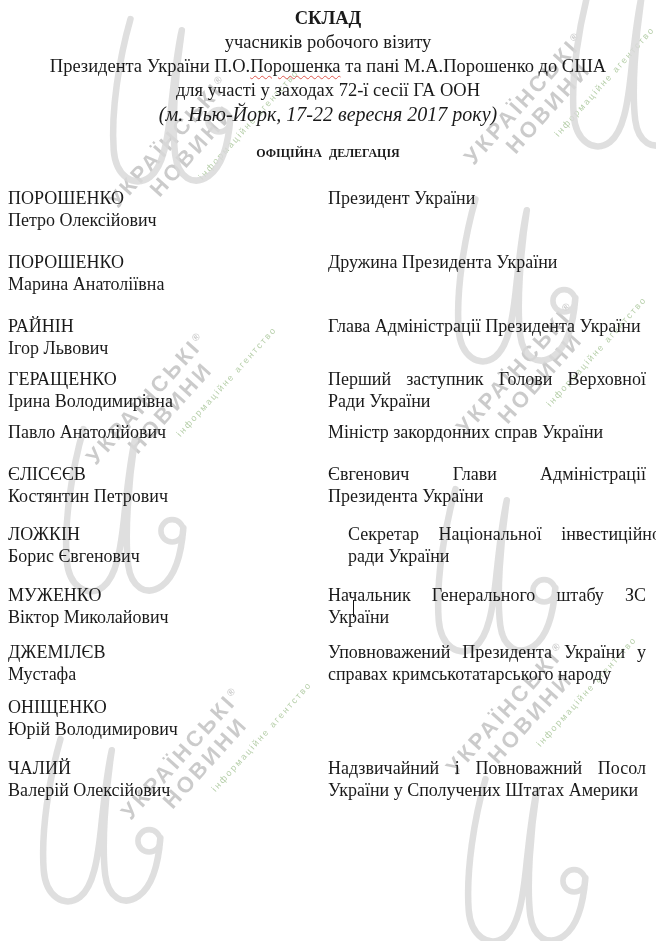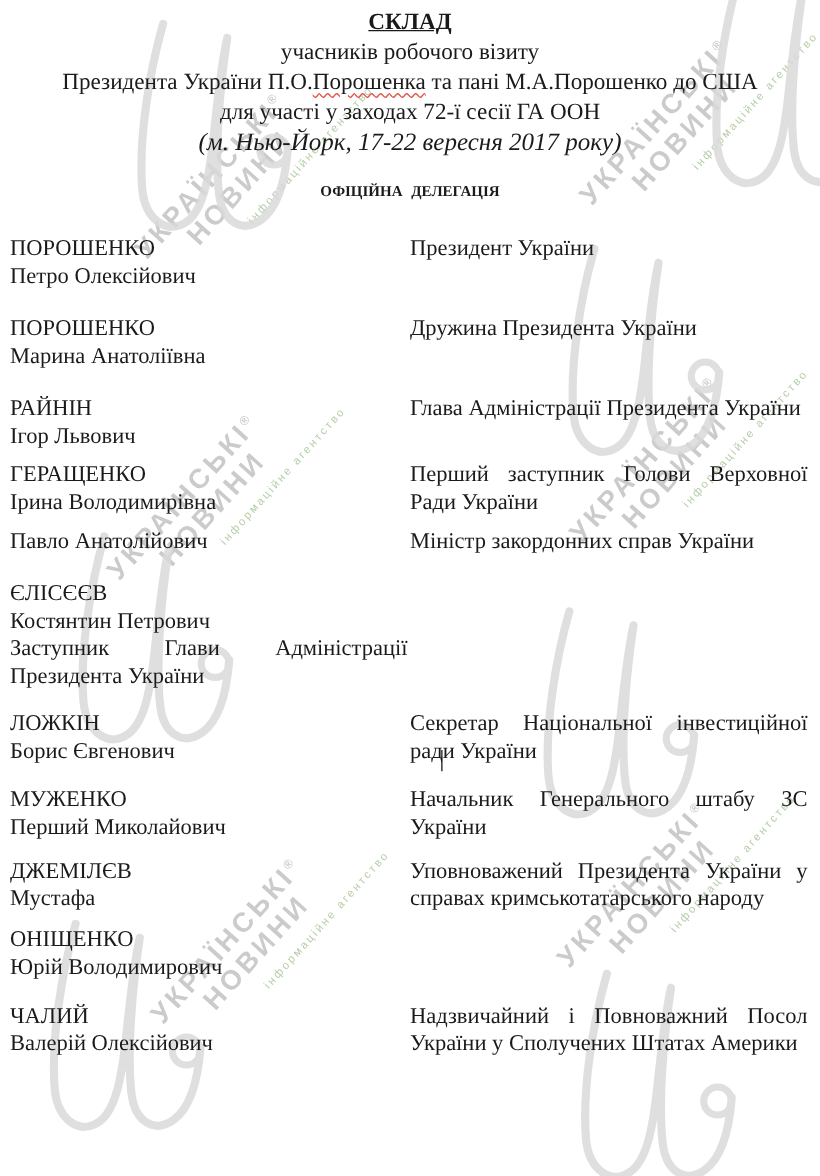--- a/index.html
+++ b/index.html
@@ -31,21 +31,21 @@
     margin-left:78px;
     font-size:9px;
     font-weight:normal;
     letter-spacing:2px;
     color:var(--wm-tagline-color,#a3c293);
   }
   .wm-glyph{position:absolute;opacity:.85;}
   
   .content{position:relative;z-index:1;}
   .doc-header{text-align:center;padding-top:6px;line-height:24px;font-size:18.5px;}
-  .doc-title{font-weight:bold;text-decoration:underline;}
+  .doc-title{font-weight:bold;}
   .doc-sub{}
   .doc-loc{font-style:italic;font-size:20px;}
   .squiggle{
     text-decoration:underline;
     text-decoration-style:wavy;
     text-decoration-color:var(--squiggle-color,#e0584f);
     text-decoration-thickness:1px;
     text-underline-offset:3px;
   }
   .section-heading{
@@ -200,40 +200,40 @@
     </div>
 
     <div class="row" style="margin-bottom: 20px;">
       <div class="col-left">
         <div class="given">Павло Анатолійович</div>
       </div>
       <div class="col-right">Міністр закордонних справ України</div>
     </div>
 
 
-    <div class="row" style="margin-bottom: 16px; flex-direction: column;">
+    <div class="row" style="margin-bottom: 16px;">
       <div class="col-left">
         <div class="surname">ЄЛІСЄЄВ</div>
         <div class="given">Костянтин Петрович</div>
       </div>
-      <div class="col-right">Заступник Глави Адміністрації Президента України</div>
-    </div>
-
-    <div class="row" style="margin-bottom: 17px;">
+      <div class="col-right">Євгенович Глави Адміністрації Президента України</div>
+    </div>
+
+    <div class="row" style="margin-bottom: 17px; gap: 20px;">
       <div class="col-left">
         <div class="surname">ЛОЖКІН</div>
         <div class="given">Борис Євгенович</div>
       </div>
       <div class="col-right">Секретар Національної інвестиційної ради України</div>
     </div>
 
     <div class="row" style="margin-bottom: 13px;">
       <div class="col-left">
         <div class="surname">МУЖЕНКО</div>
-        <div class="given">Перший Миколайович</div>
+        <div class="given">Віктор Миколайович</div>
       </div>
       <div class="col-right">Начальник Генерального штабу ЗС України</div>
     </div>
 
     <div class="row" style="margin-bottom: 11px; align-items: flex-end;">
       <div class="col-left">
         <div class="surname">ДЖЕМІЛЄВ</div>
         <div class="given">Мустафа</div>
       </div>
       <div class="col-right">Уповноважений Президента України у справах кримськотатарського народу</div>

